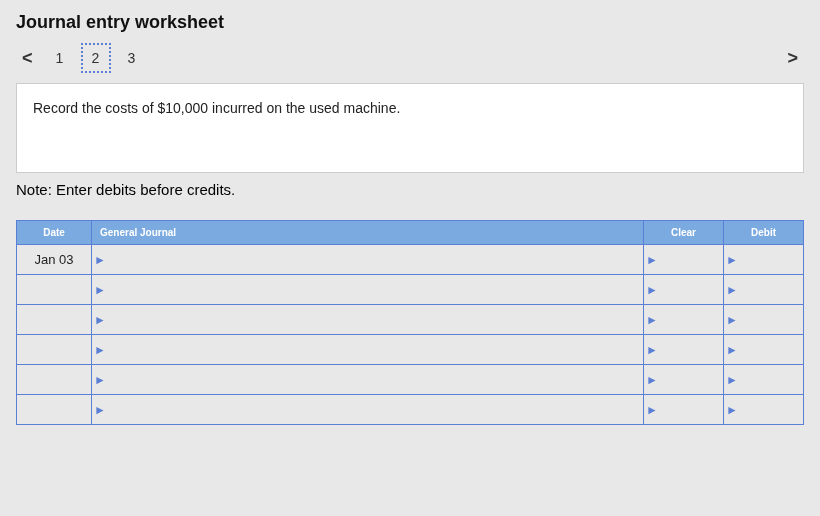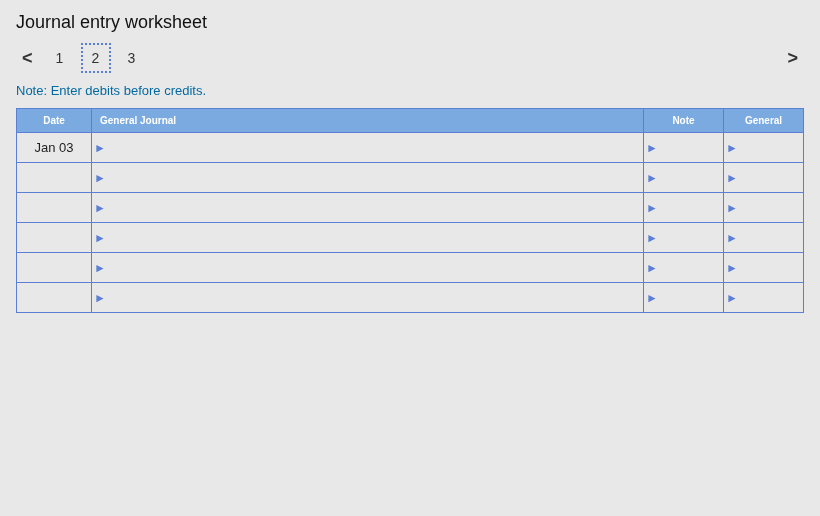--- a/index.html
+++ b/index.html
@@ -17,21 +17,21 @@
     .main-container {
       background: #e8e8e8;
       padding: 12px 16px 12px 16px;
       flex: 1;
       display: flex;
       flex-direction: column;
     }
 
     .page-title {
       font-size: 18px;
-      font-weight: normal;
+      font-weight: bold;
       color: #111;
       margin-bottom: 10px;
     }
 
     
     .pagination {
       display: flex;
       align-items: center;
       gap: 6px;
       margin-bottom: 10px;
@@ -68,23 +68,23 @@
       border: 1px solid #ccc;
       padding: 14px 16px;
       margin-bottom: 8px;
       min-height: 90px;
       color: #222;
       line-height: 1.5;
     }
 
     
     .note-text {
-      color: #0369a1;
-      font-size: 13px;
-      margin-bottom: 10px;
+      color: #000000;
+      font-size: 15px;
+      margin-bottom: 22px;
     }
 
     
     .journal-table {
       width: 100%;
       border-collapse: collapse;
       border: 1px solid #5a7fd4;
     }
 
     .journal-table thead tr {
@@ -177,30 +177,33 @@
   <div class="page-title">Journal entry worksheet</div>
 
   <div class="pagination">
     <span class="pagination-arrow">&lt;</span>
     <span class="pagination-num">1</span>
     <span class="pagination-num active">2</span>
     <span class="pagination-num">3</span>
     <span class="pagination-arrow" style="margin-left:auto;">&gt;</span>
   </div>
 
+  <div class="instruction-box">
+    <span>Record the costs of $10,000 incurred on the used machine.</span>
+  </div>
 
   <div class="note-text">Note: Enter debits before credits.</div>
 
   <table class="journal-table">
     <thead>
       <tr>
         <th class="td-date center">Date</th>
         <th>General Journal</th>
-        <th class="td-debit center">Note</th>
-        <th class="td-credit center">General</th>
+        <th class="td-debit center">Clear</th>
+        <th class="td-credit center">Debit</th>
       </tr>
     </thead>
     <tbody>
       <tr>
         <td class="td-date">Jan 03</td>
         <td class="has-arrow">
             <span class="arrow">►</span>
           </td>
         <td class="has-arrow td-debit">
             <span class="arrow">►</span>

